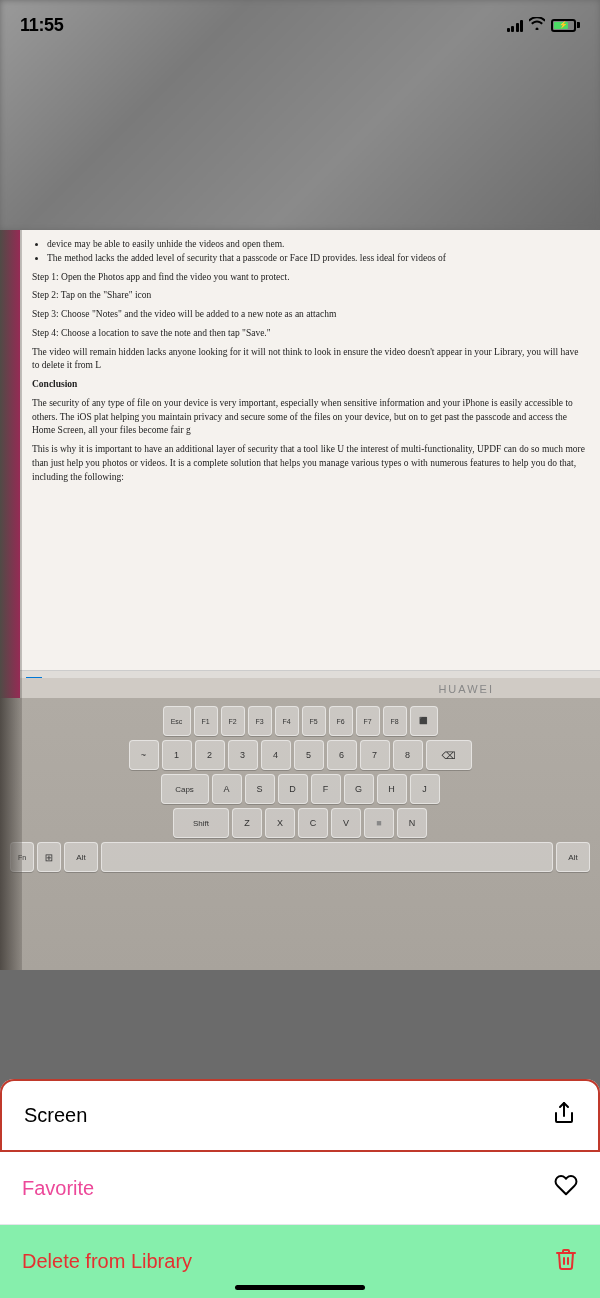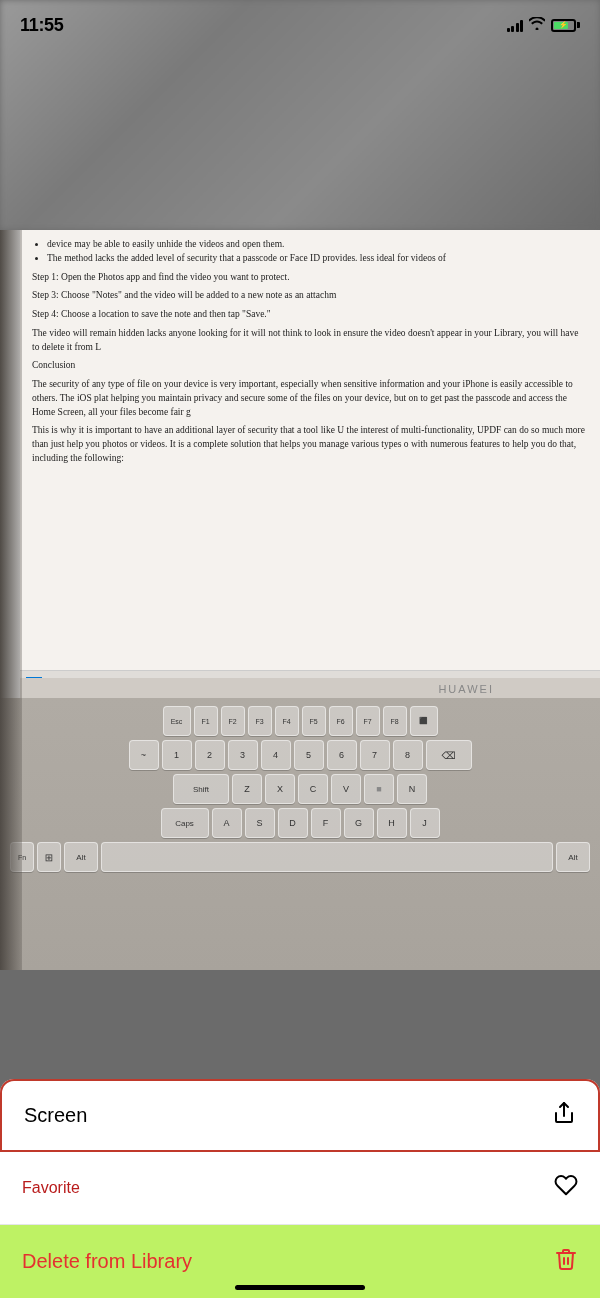--- a/index.html
+++ b/index.html
@@ -114,21 +114,21 @@
       filter: blur(3px);
     }
 
     
     .photo-area {
       position: absolute;
       top: 230px;
       left: 0;
       right: 0;
       height: 740px;
-      background: #e5e5e5;
+      background: #be185d;
       overflow: hidden;
     }
 
     
     .laptop-screen {
       position: absolute;
       top: 0;
       left: 20px;
       right: 0;
       height: 440px;
@@ -142,21 +142,21 @@
       line-height: 1.45;
       color: #222;
       font-family: 'Times New Roman', serif;
     }
 
     .document-text p {
       margin-bottom: 5px;
     }
 
     .document-text .bold {
-      font-weight: normal;
+      font-weight: bold;
     }
 
     .document-text ul {
       padding-left: 15px;
       margin-bottom: 5px;
     }
 
     
     .laptop-taskbar {
       position: absolute;
@@ -284,22 +284,22 @@
       font-size: 20px;
       font-weight: 400;
     }
 
     .bottom-sheet-item:nth-child(2) {
       border-left: none;
       border-right: none;
     }
 
     .bottom-sheet-item:nth-child(2) .item-label {
-      color: #b91c1c;
-      font-size: 16px;
+      color: #ec4899;
+      font-size: 20px;
       font-weight: 400;
     }
 
     .bottom-sheet-item:nth-child(3) {
       border-bottom: none;
     }
 
     .bottom-sheet-item:nth-child(3) .item-label {
       color: #e53030;
       font-size: 20px;
@@ -389,20 +389,21 @@
 
 <div class="photo-area">
 
   <div class="laptop-screen">
     <div class="document-text">
       <ul>
         <li>device may be able to easily unhide the videos and open them.</li>
         <li>The method lacks the added level of security that a passcode or Face ID provides. less ideal for videos of</li>
       </ul>
       <p>Step 1: Open the Photos app and find the video you want to protect.</p>
+      <p>Step 2: Tap on the "Share" icon</p>
       <p>Step 3: Choose "Notes" and the video will be added to a new note as an attachm</p>
       <p>Step 4: Choose a location to save the note and then tap "Save."</p>
       <p>The video will remain hidden lacks anyone looking for it will not think to look in ensure the video doesn't appear in your Library, you will have to delete it from L</p>
       <p><span class="bold">Conclusion</span></p>
       <p>The security of any type of file on your device is very important, especially when sensitive information and your iPhone is easily accessible to others. The iOS plat helping you maintain privacy and secure some of the files on your device, but on to get past the passcode and access the Home Screen, all your files become fair g</p>
       <p>This is why it is important to have an additional layer of security that a tool like U the interest of multi-functionality, UPDF can do so much more than just help you photos or videos. It is a complete solution that helps you manage various types o with numerous features to help you do that, including the following:</p>
     </div>
   </div>
 
   <div class="laptop-taskbar">
@@ -443,41 +444,41 @@
         <div class="key">4</div>
         <div class="key">5</div>
         <div class="key">6</div>
         <div class="key">7</div>
         <div class="key">8</div>
         <div class="key key-wide" style="font-size:10px;">⌫</div>
       </div>
 
 
       <div class="keyboard-row">
-        <div class="key key-shift" style="font-size:8px;">Shift</div>
-        <div class="key">Z</div>
-        <div class="key">X</div>
-        <div class="key">C</div>
-        <div class="key">V</div>
-        <div class="key" style="color:#888;">■</div>
-        <div class="key">N</div>
-      </div>
-
-      <div class="keyboard-row">
         <div class="key key-caps" style="font-size:8px;">Caps</div>
         <div class="key">A</div>
         <div class="key">S</div>
         <div class="key">D</div>
         <div class="key">F</div>
         <div class="key">G</div>
         <div class="key">H</div>
         <div class="key">J</div>
       </div>
 
       <div class="keyboard-row">
+        <div class="key key-shift" style="font-size:8px;">Shift</div>
+        <div class="key">Z</div>
+        <div class="key">X</div>
+        <div class="key">C</div>
+        <div class="key">V</div>
+        <div class="key" style="color:#888;">■</div>
+        <div class="key">N</div>
+      </div>
+
+      <div class="keyboard-row">
         <div class="key key-fn" style="font-size:7px;">Fn</div>
         <div class="key key-fn" style="font-size:10px;">⊞</div>
         <div class="key" style="min-width:34px;font-size:8px;">Alt</div>
         <div class="key key-space"></div>
         <div class="key" style="min-width:34px;font-size:8px;">Alt</div>
       </div>
     </div>
   </div>
 </div>
 
@@ -498,21 +499,21 @@
 
   <div class="bottom-sheet-item" style="background:#fff; border-left: none; border-right: none;">
     <span class="item-label">Favorite</span>
     <span class="item-icon">
       <svg width="24" height="24" viewBox="0 0 24 24" fill="none" stroke="#000" stroke-width="2" stroke-linecap="round" stroke-linejoin="round">
         <path d="M20.84 4.61a5.5 5.5 0 0 0-7.78 0L12 5.67l-1.06-1.06a5.5 5.5 0 0 0-7.78 7.78l1.06 1.06L12 21.23l7.78-7.78 1.06-1.06a5.5 5.5 0 0 0 0-7.78z"></path>
       </svg>
     </span>
   </div>
 
-  <div class="bottom-sheet-item" style="background:#bef264; border-bottom: none;">
+  <div class="bottom-sheet-item" style="background:#86efac; border-bottom: none;">
     <span class="item-label" style="color:#e53030;">Delete from Library</span>
     <span class="item-icon item-icon-red">
       <svg width="24" height="24" viewBox="0 0 24 24" fill="none" stroke="#e53030" stroke-width="2" stroke-linecap="round" stroke-linejoin="round">
         <polyline points="3 6 5 6 21 6"></polyline>
         <path d="M19 6l-1 14a2 2 0 0 1-2 2H8a2 2 0 0 1-2-2L5 6"></path>
         <path d="M10 11v6"></path>
         <path d="M14 11v6"></path>
         <path d="M9 6V4a1 1 0 0 1 1-1h4a1 1 0 0 1 1 1v2"></path>
       </svg>
     </span>

